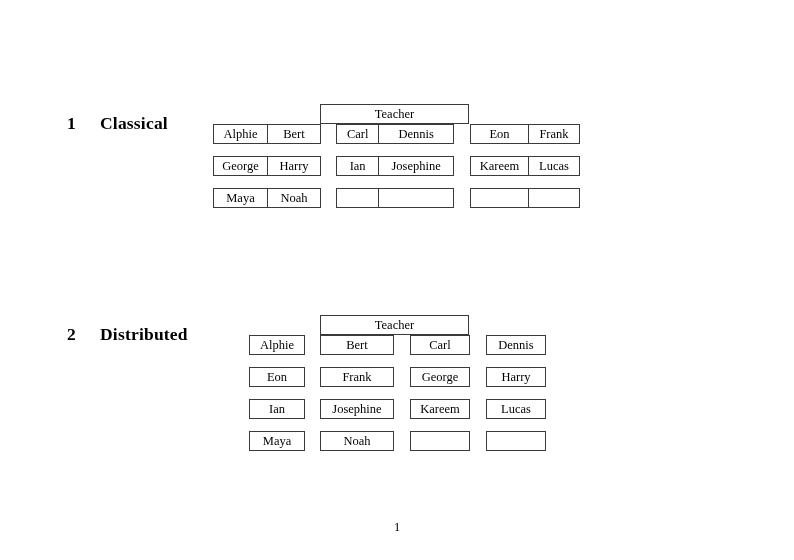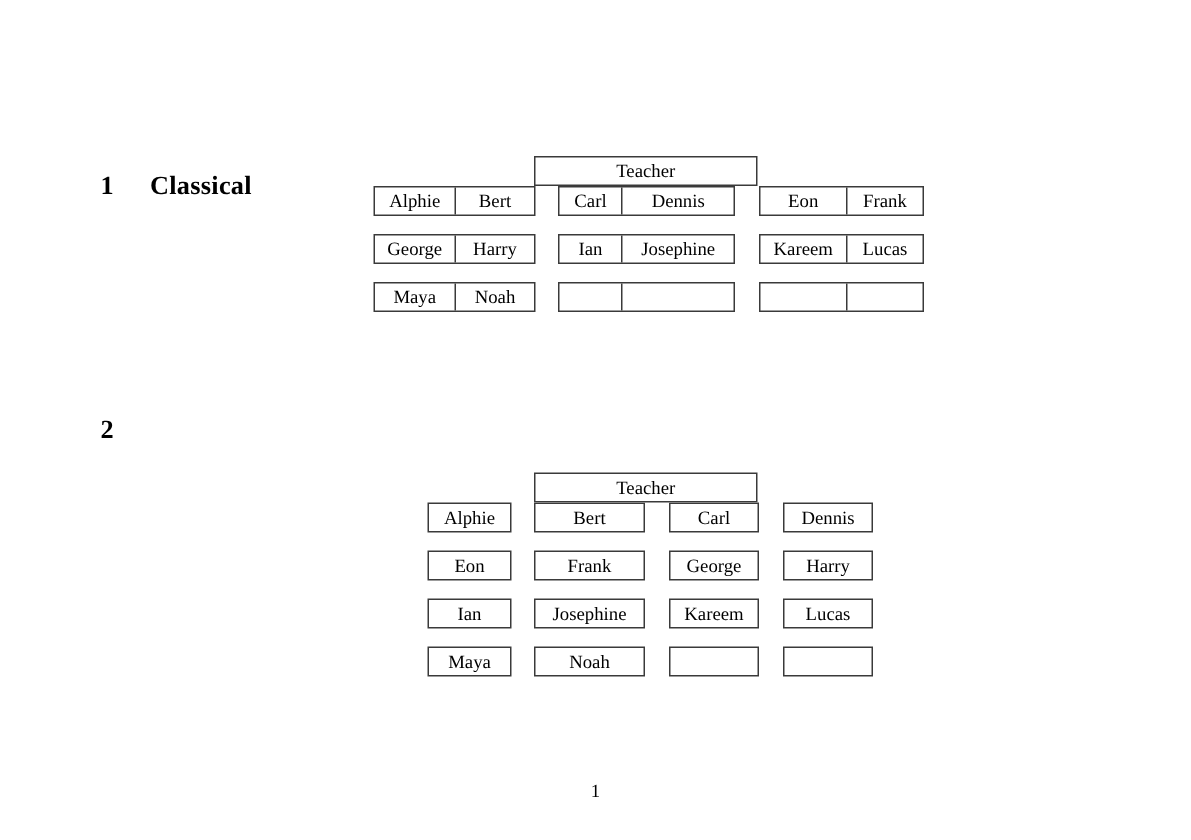--- a/index.html
+++ b/index.html
@@ -41,21 +41,20 @@
   }
 
   #heading-classical   { left: 67px; top: 65px; }
   #heading-distributed { left: 67px; top: 276px; }
 
   
   .diagram {
     position: absolute;
     left: 0;
     right: 16px;
-    margin-left: 36px;
   }
   #diagram-classical   { top: 104px; }
   #diagram-distributed { top: 315px; }
 
   
   .teacher-row {
     position: relative;
     height: 20px;
   }
   .teacher-box {
@@ -206,20 +205,21 @@
       <div class="group g3">
         <div class="cell c1"></div>
         <div class="cell c2"></div>
       </div>
     </div>
 
   </div>
 
   <div class="section-heading" id="heading-distributed">
     <span class="sec-num">2</span>
+    <span class="sec-title">Distributed</span>
   </div>
 
   <div class="diagram" id="diagram-distributed">
 
     <div class="teacher-row">
       <div class="teacher-box">Teacher</div>
     </div>
 
     <div class="single-row">
       <div class="single-box s1">Alphie</div>

